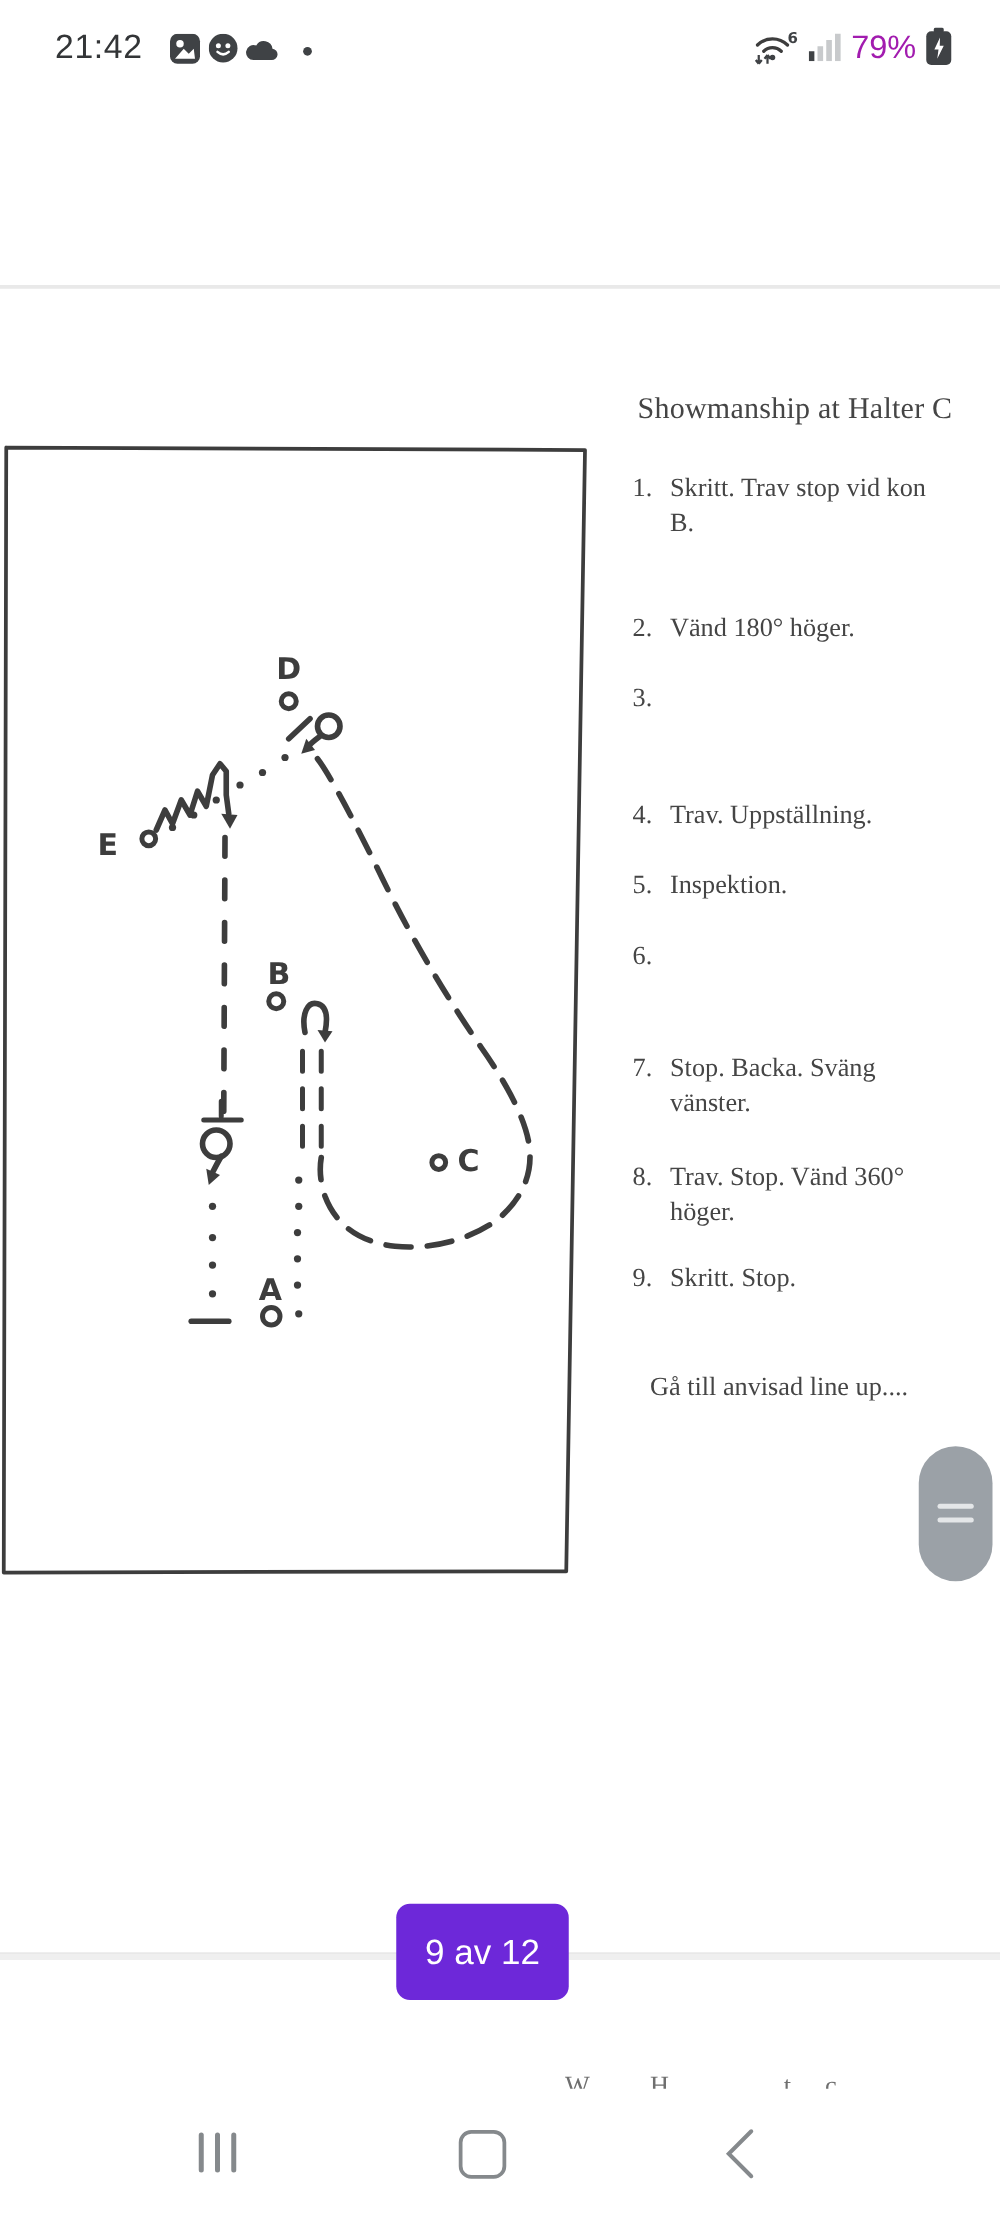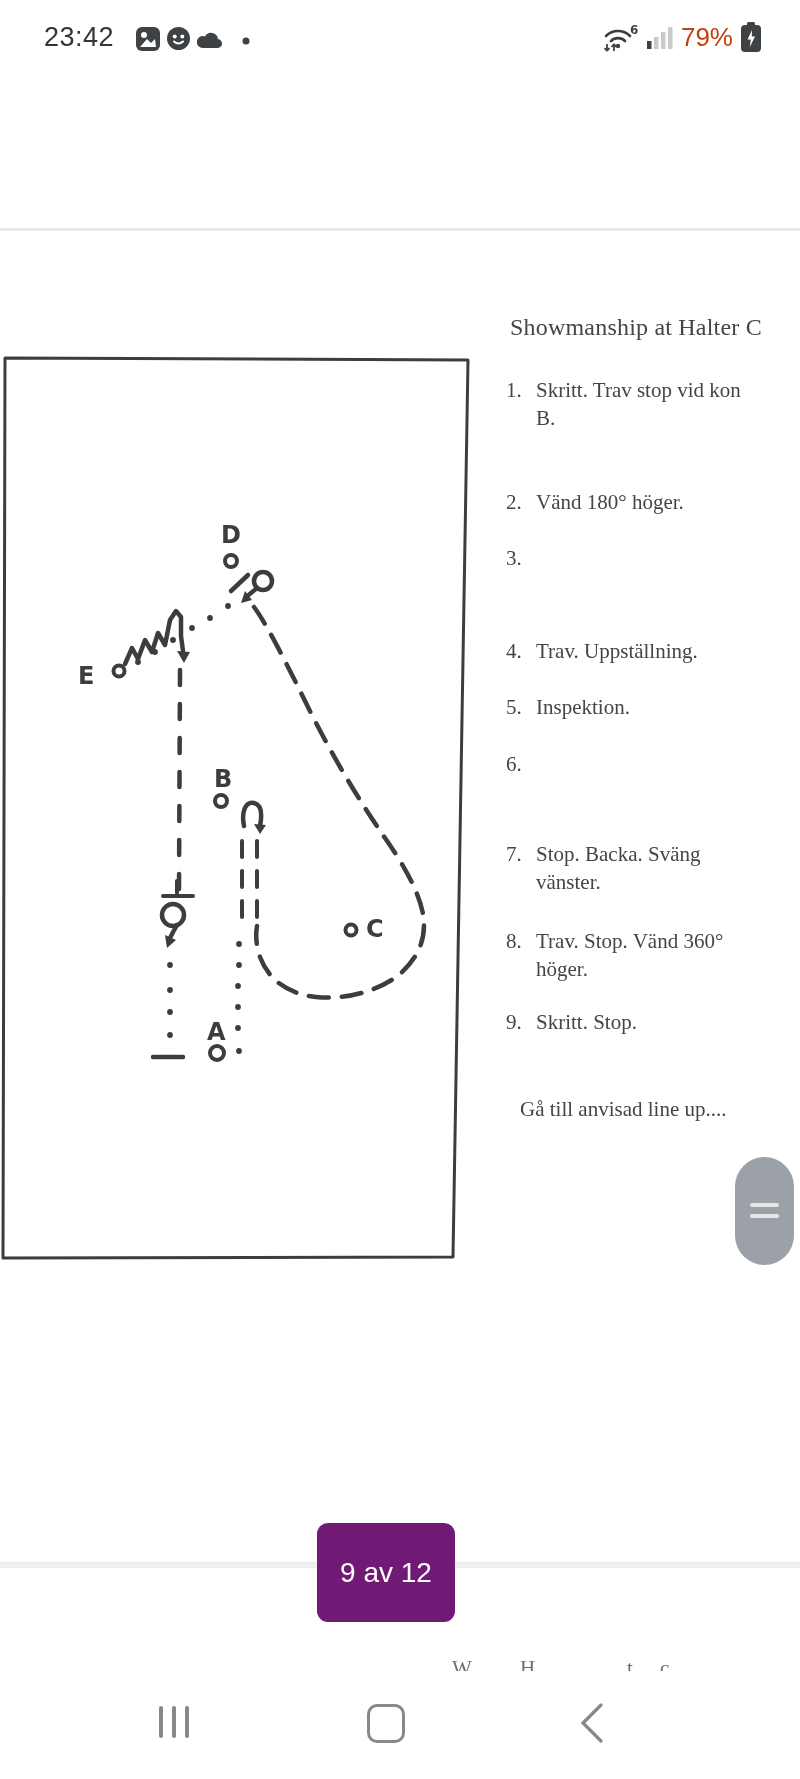--- a/index.html
+++ b/index.html
@@ -2,58 +2,58 @@
 <html><head>
 <meta charset="utf-8">
 <style>
   html,body{margin:0;padding:0;}
   body{width:800px;height:1779px;position:relative;background:#ffffff;overflow:hidden;
        font-family:"Liberation Sans",sans-serif;}
   
   .status-time{position:absolute;left:44px;top:22px;font-size:27px;color:#333537;letter-spacing:.5px;}
   .sb-icon{position:absolute;top:27px;}
   .status-right{position:absolute;top:22px;right:38px;display:flex;align-items:center;gap:7px;}
-  .batt-pct{font-size:26px;color:#c2410c;}
+  .batt-pct{font-size:26px;color:#a21caf;}
   
   .sep-top{position:absolute;left:0;top:228px;width:800px;height:3px;background:#e9e9e9;}
   .sep-page{position:absolute;left:0;top:1562px;width:800px;height:5px;background:#efefef;border-top:1px solid #e6e6e6;}
   
   .doc-title{position:absolute;left:510px;top:314px;font-family:"Liberation Serif",serif;
              font-size:24px;color:#454545;letter-spacing:.2px;}
   .instruction{position:absolute;left:506px;width:286px;display:flex;
                font-family:"Liberation Serif",serif;font-size:21px;line-height:28px;color:#454545;}
   .instruction .num{width:30px;flex:none;}
   .footer-note{position:absolute;left:520px;top:1097px;font-family:"Liberation Serif",serif;
                font-size:21px;color:#454545;}
   
   .diagram{position:absolute;left:0;top:330px;width:480px;height:950px;}
   .hand{stroke:#3d3d3d;fill:none;stroke-linecap:round;stroke-linejoin:round;}
   .cone{stroke:#3d3d3d;stroke-width:4;fill:#fff;}
   .dot{fill:#3d3d3d;}
   .lbl{font-family:"DejaVu Sans",sans-serif;font-weight:bold;font-size:24px;fill:#3d3d3d;}
   
-  .page-badge{position:absolute;left:317px;top:1523px;width:138px;height:99px;border-radius:11px;
-              background:#701a75;color:#fff;font-size:28px;display:flex;align-items:center;justify-content:center;}
+  .page-badge{position:absolute;left:317px;top:1523px;width:138px;height:77px;border-radius:11px;
+              background:#6d28d9;color:#fff;font-size:28px;display:flex;align-items:center;justify-content:center;}
   
   .peek{position:absolute;left:440px;top:1656px;width:260px;height:15px;overflow:hidden;}
   .peek span{position:absolute;top:0;font-family:"Liberation Serif",serif;font-size:21px;color:#6f6f6f;}
   
   .scroll-handle{position:absolute;left:735px;top:1157px;width:59px;height:108px;border-radius:30px;
                  background:#9ba1a7;}
   .scroll-handle .grip{position:absolute;left:15px;width:29px;height:4px;border-radius:2px;background:#e4e6e8;}
   
   .nav-recents{position:absolute;left:159px;top:1706px;width:30px;height:32px;display:flex;justify-content:space-between;}
   .nav-recents i{width:4px;height:32px;background:#85898c;border-radius:2px;}
   .nav-home{position:absolute;left:367px;top:1704px;width:32px;height:33px;border:3px solid #85898c;border-radius:10px;}
   .nav-back{position:absolute;left:578px;top:1702px;}
 </style>
 </head>
 <body>
 
-<div class="status-time">23:42</div>
+<div class="status-time">21:42</div>
 
 <svg class="sb-icon" style="left:136px" width="25" height="25">
   <rect x="0" y="0" width="24" height="24" rx="6" fill="#3f4245"></rect>
   <circle cx="8" cy="8" r="3" fill="#fff"></circle>
   <path d="M4,20 L11,12 L15,16 L19,12 L20,20 Z" fill="#fff"></path>
 </svg>
 <svg class="sb-icon" style="left:167px" width="24" height="24">
   <circle cx="11.5" cy="11.5" r="11.5" fill="#3f4245"></circle>
   <circle cx="7.7" cy="9.5" r="2" fill="#fff"></circle>
     <circle cx="15.3" cy="9.5" r="2" fill="#fff"></circle>

